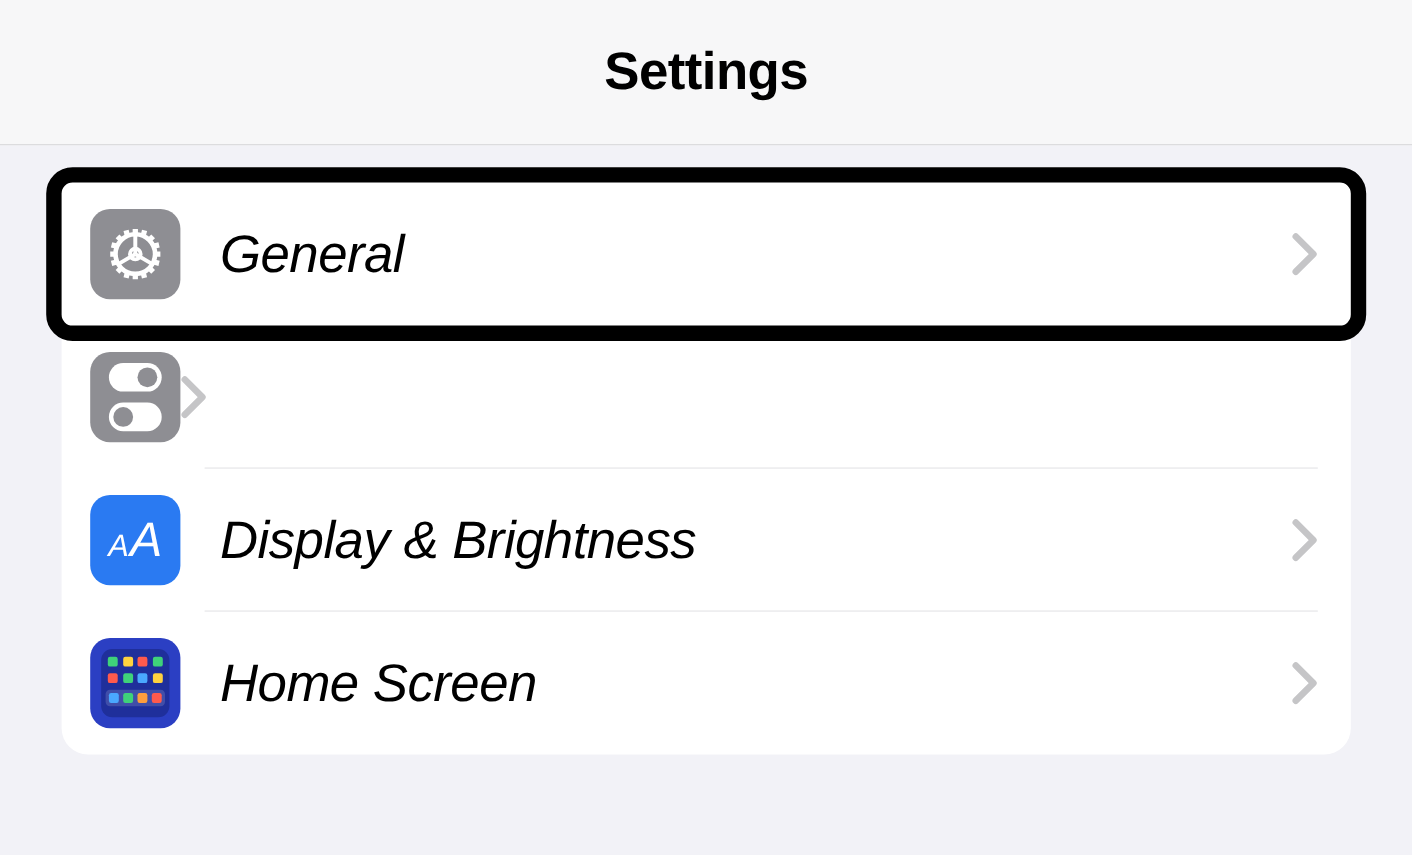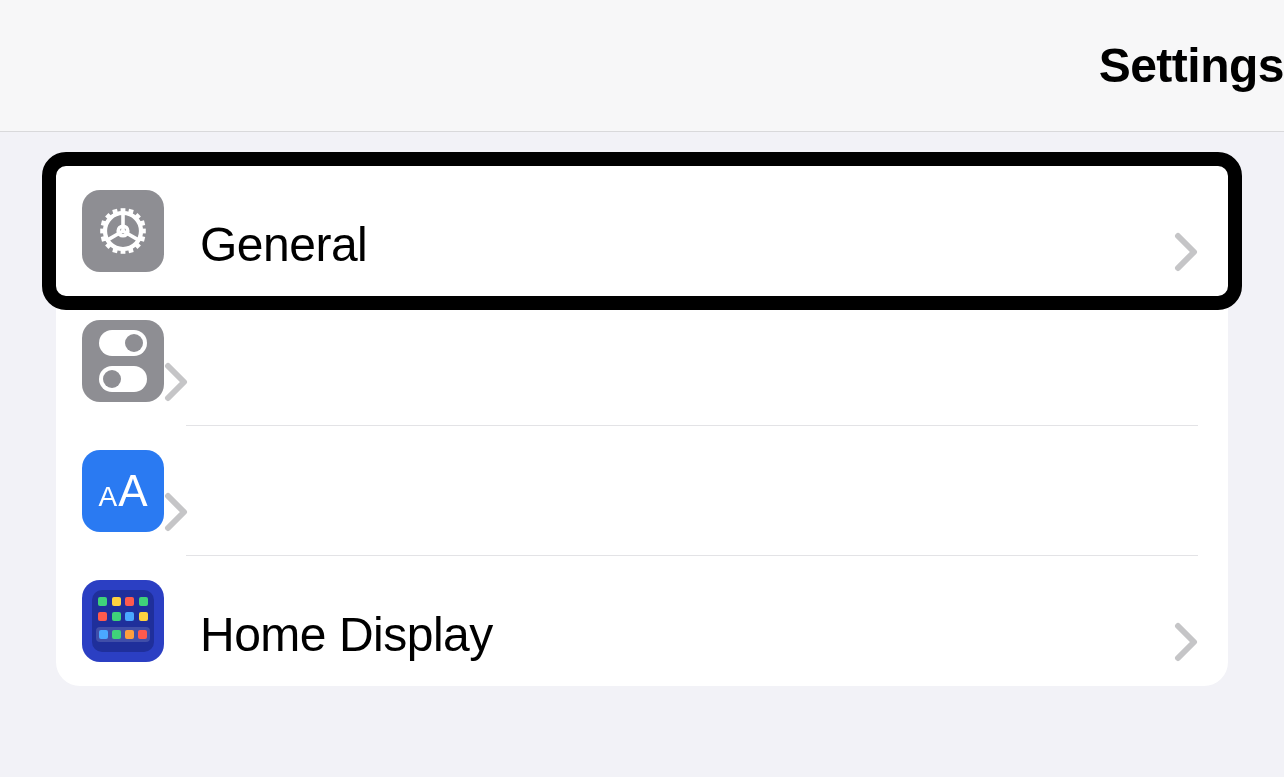--- a/index.html
+++ b/index.html
@@ -11,43 +11,44 @@
       font-family: -apple-system, BlinkMacSystemFont, "Segoe UI", Helvetica, Arial, sans-serif;
       background: #f2f2f7;
       width: 1284px;
       height: 777px;
       overflow: hidden;
     }
     .header {
       height: 132px;
       display: flex;
       align-items: center;
-      justify-content: flex-end;
+      justify-content: center;
       background: #f7f7f8;
       border-bottom: 1px solid #d9d9db;
     }
     .header-title {
       font-size: 48px;
       font-weight: 600;
       color: #000;
       letter-spacing: -0.5px;
     }
     .content {
       padding: 34px 56px 0 56px;
     }
     .list {
       background: #fff;
       border-radius: 24px;
       overflow: visible;
     }
     .row {
       display: flex;
-      align-items: flex-end;
+      align-items: center;
       padding: 24px 30px 24px 26px;
       position: relative;
+      font-style: italic;
     }
     .row.highlighted {
       border: 14px solid #000;
       border-radius: 24px;
       background: #fff;
       margin: -14px;
       padding: 24px 30px 24px 26px;
       z-index: 2;
     }
     .row-divider {
@@ -220,20 +221,21 @@
       <div class="row-divider"></div>
     </div>
 
     <div class="row">
       <div class="icon-box icon-blue">
         <div class="aa-text">
           <span class="aa-small">A</span>
             <span class="aa-large">A</span>
         </div>
       </div>
+      <div class="row-label">Display &amp; Brightness</div>
       <svg class="chevron" width="24" height="40" viewBox="0 0 24 40">
         <polyline points="4,4 20,20 4,36" fill="none" stroke="#c5c5c7" stroke-width="6" stroke-linecap="round" stroke-linejoin="round"></polyline>
       </svg>
       <div class="row-divider"></div>
     </div>
 
     <div class="row">
       <div class="icon-box icon-indigo">
         <div class="home-grid">
           <div class="home-row">
@@ -249,20 +251,20 @@
             <div class="dot" style="background:#ffd23f"></div>
           </div>
           <div class="dock-row">
             <div class="dot" style="background:#4aa8ff"></div>
             <div class="dot" style="background:#3fd27a"></div>
             <div class="dot" style="background:#ff9e3d"></div>
             <div class="dot" style="background:#ff5a4d"></div>
           </div>
         </div>
       </div>
-      <div class="row-label">Home Display</div>
+      <div class="row-label">Home Screen</div>
       <svg class="chevron" width="24" height="40" viewBox="0 0 24 40">
         <polyline points="4,4 20,20 4,36" fill="none" stroke="#c5c5c7" stroke-width="6" stroke-linecap="round" stroke-linejoin="round"></polyline>
       </svg>
     </div>
 
   </div>
 </div>
 
 </body></html>

